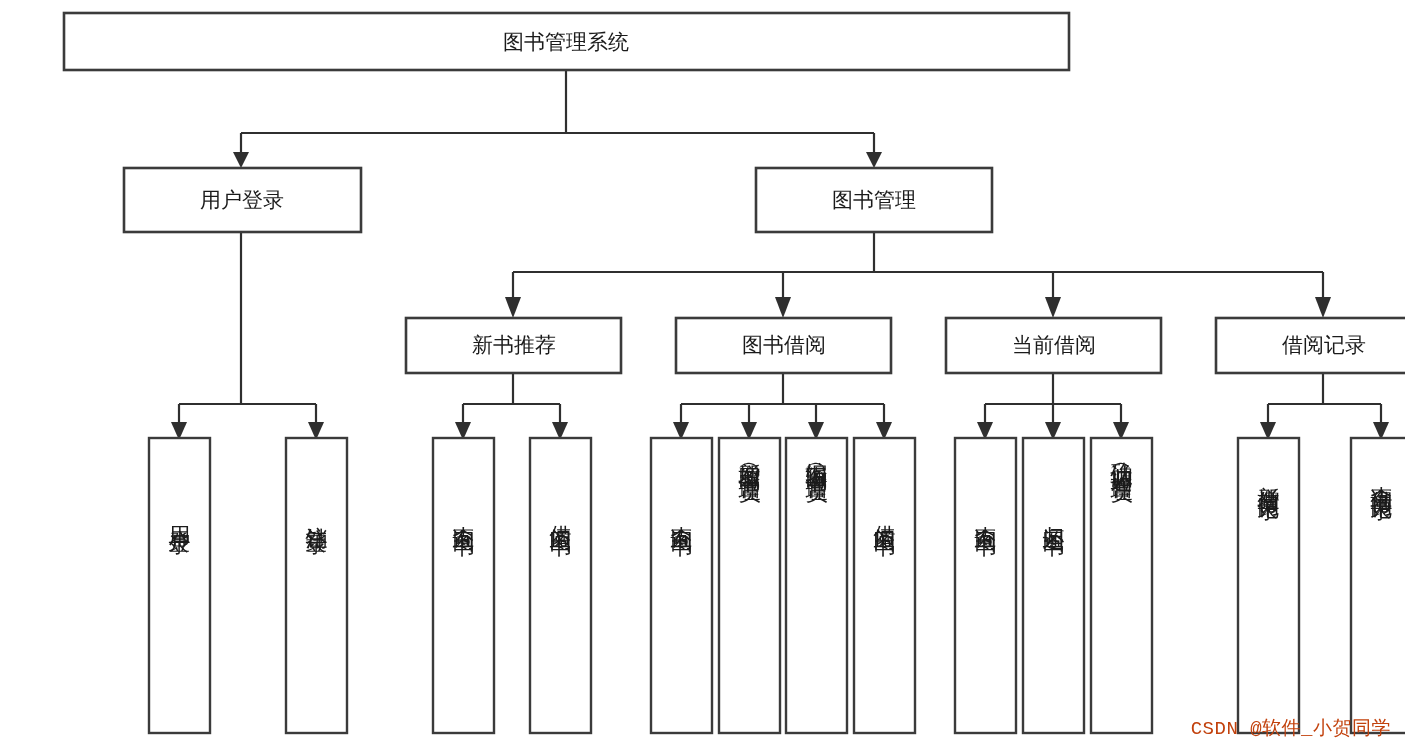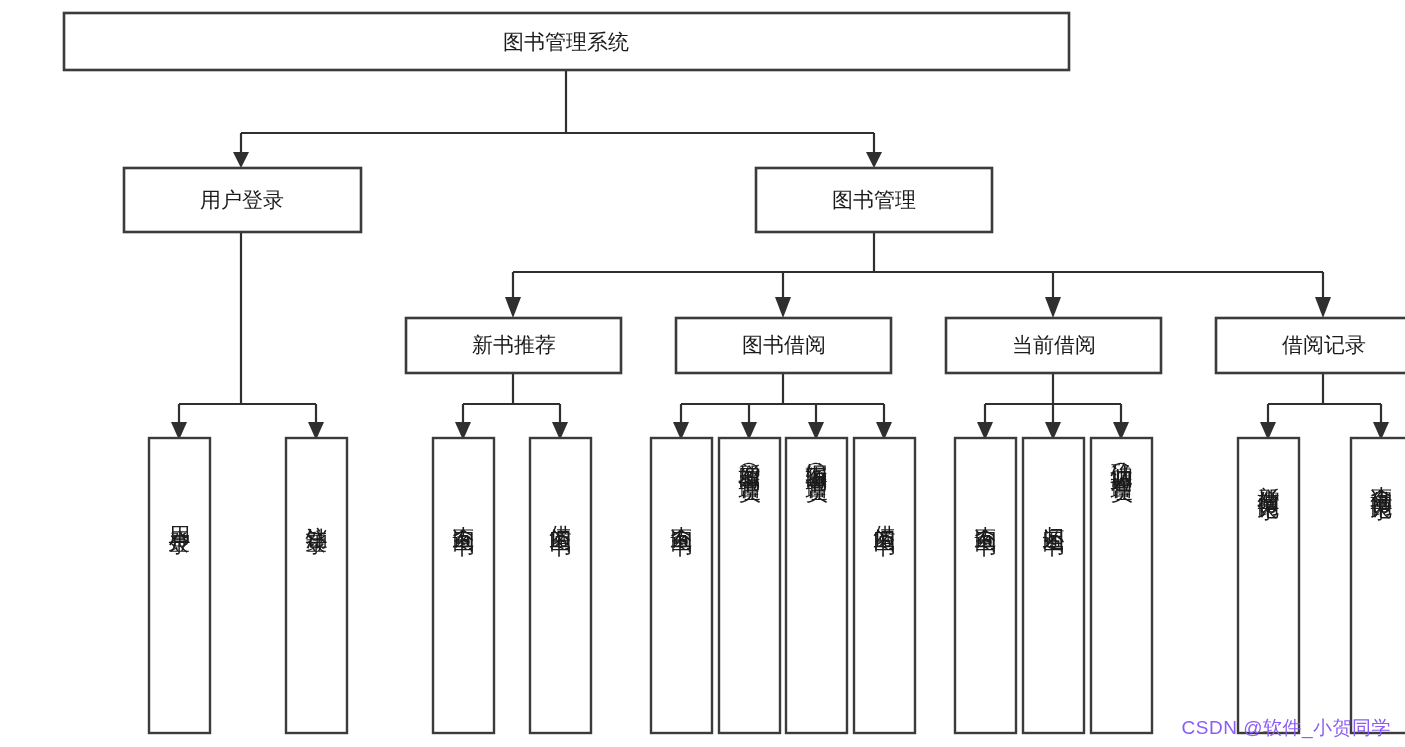--- a/index.html
+++ b/index.html
@@ -68,23 +68,23 @@
     font-size: 22px;
     line-height: 1;
     letter-spacing: 3px;
     color: #1b1b1b;
     white-space: nowrap;
   }
   .watermark {
     position: absolute;
     right: 14px;
     bottom: 6px;
-    font-family: Liberation Sans, sans-serif;
+    font-family: Liberation Mono, monospace;
     font-size: 19px;
-    color: #8b5cf6;
+    color: #c2410c;
     white-space: nowrap;
     letter-spacing: 0.5px;
   }
 </style>
 </head>
 <body>
 
 <div id="diagram-root">
 
   <svg class="flow" viewBox="0 0 1405 747" xmlns="http://www.w3.org/2000/svg">

